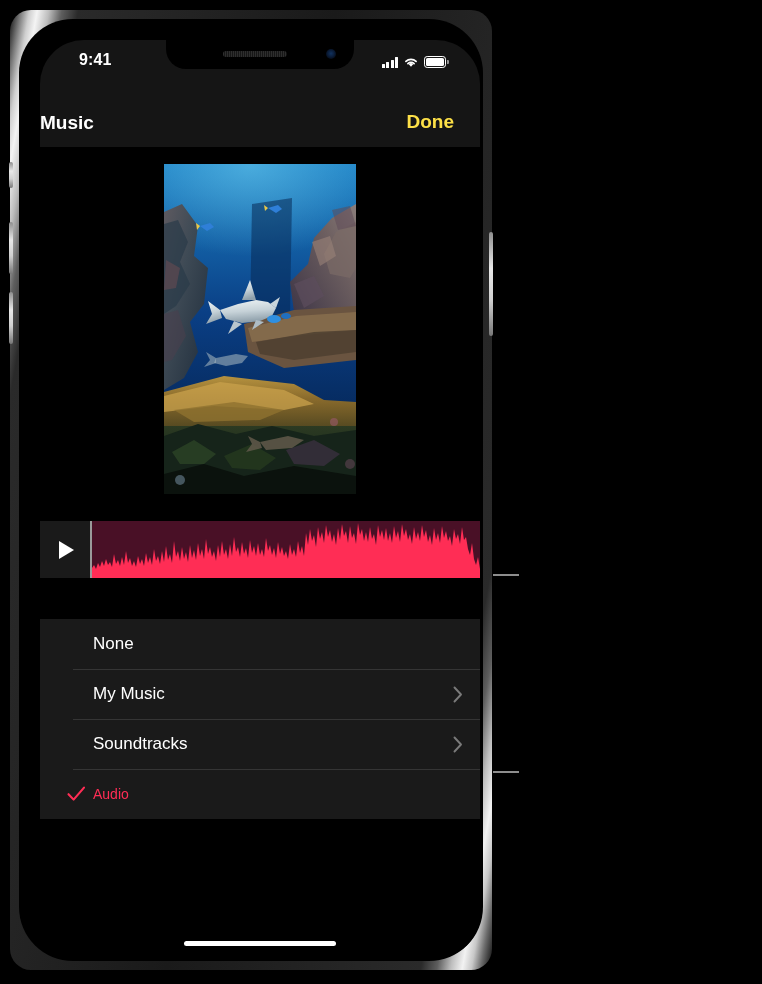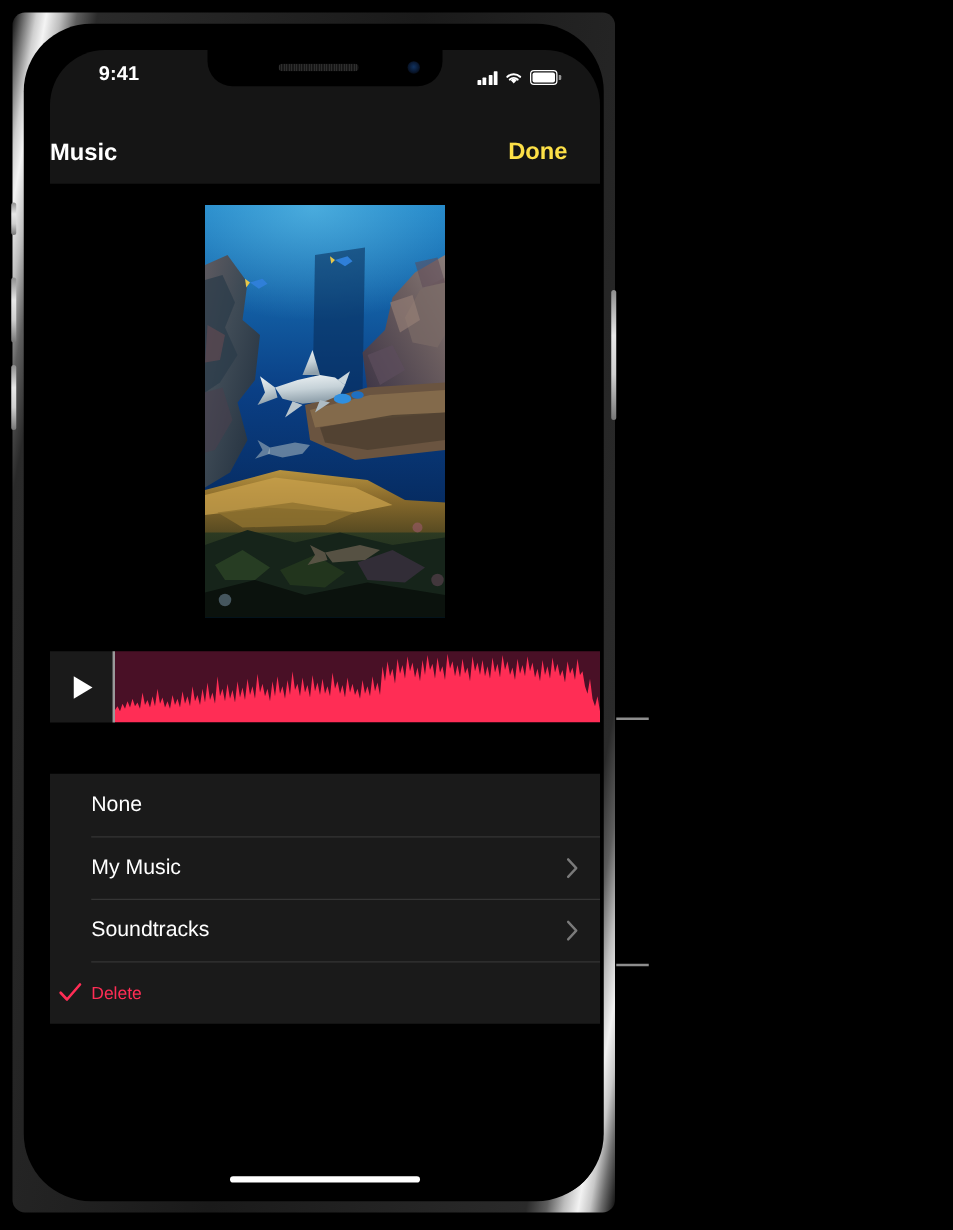--- a/index.html
+++ b/index.html
@@ -23,21 +23,21 @@
   #callout-play-horiz { left: 57px;  top: 574px; width: 462px; height: 2px; }
   #callout-delete     { left: 447px; top: 771px; width: 72px;  height: 2px; }
 
   
   #phone {
     position: absolute;
     left: 10px;
     top: 10px;
     width: 482px;
     height: 960px;
-    border-radius: 10px;
+    border-radius: 21px;
     background:
       linear-gradient(100deg,
         #0a0a0a 0%,
         #767676 1.6%,
         #cfcfcf 3.0%,
         #f4f4f4 4.2%,
         #bdbdbd 6.0%,
         #5e5e5e 8.0%,
         #2a2a2a 10.5%,
         #1a1a1a 50%,
@@ -255,20 +255,21 @@
     left: 0; top: 579px;
     width: 440px;
     background: #1a1a1a;
   }
   .list-row {
     position: relative;
     height: 50px;
     display: flex;
     align-items: center;
     cursor: pointer;
+    padding-left: 20px;
   }
   .list-row + .list-row::before {
     content: "";
     position: absolute;
     left: 33px; right: 0; top: 0;
     height: 1px;
     background: #353535;
   }
   .row-check {
     width: 33px;
@@ -518,21 +519,21 @@
             </svg>
           </div>
         </div>
 
         <div class="list-row">
           <div class="row-check">
             <svg width="19" height="16" viewBox="0 0 19 16">
               <path d="M1.5 8.2 L6.6 13.6 L17 1.6" fill="none" stroke="#ff2d55" stroke-width="2.1" stroke-linecap="round" stroke-linejoin="round"></path>
             </svg>
           </div>
-          <div class="row-delete">Delete</div>
+          <div class="row-delete">Audio</div>
         </div>
 
       </div>
 
       <div id="home-indicator"></div>
 
     </div>
   </div>
 </div>
 

